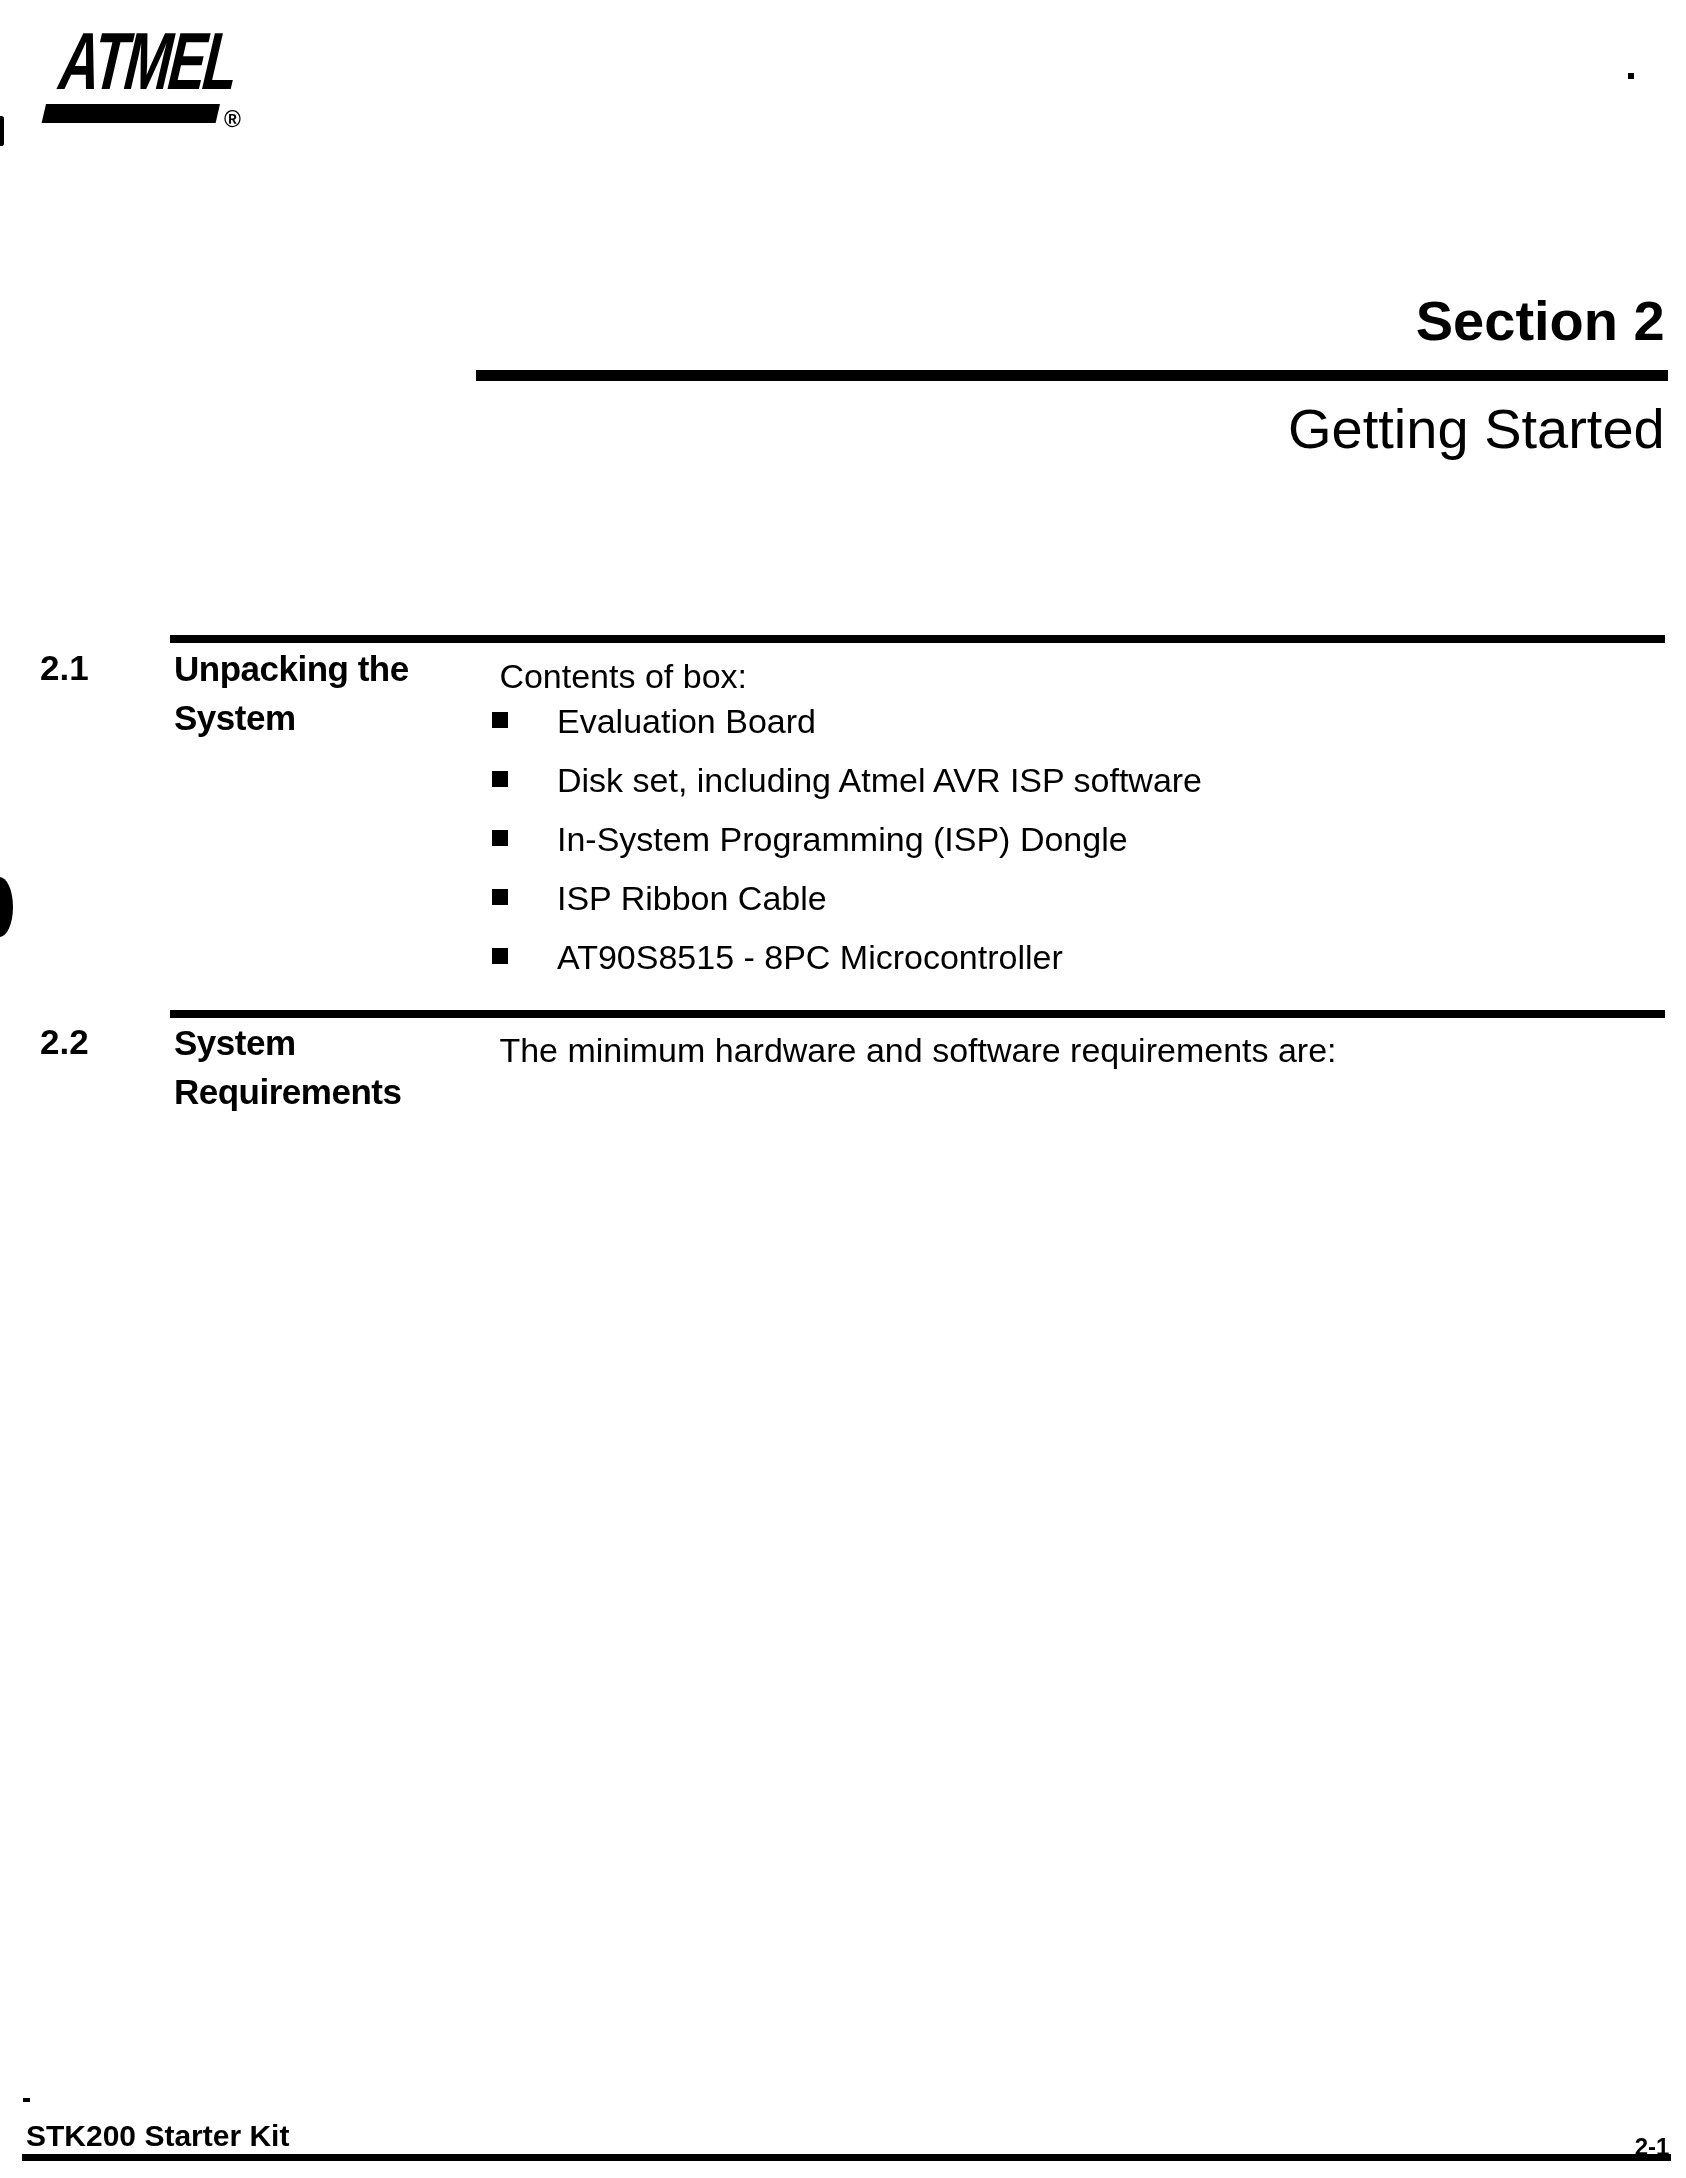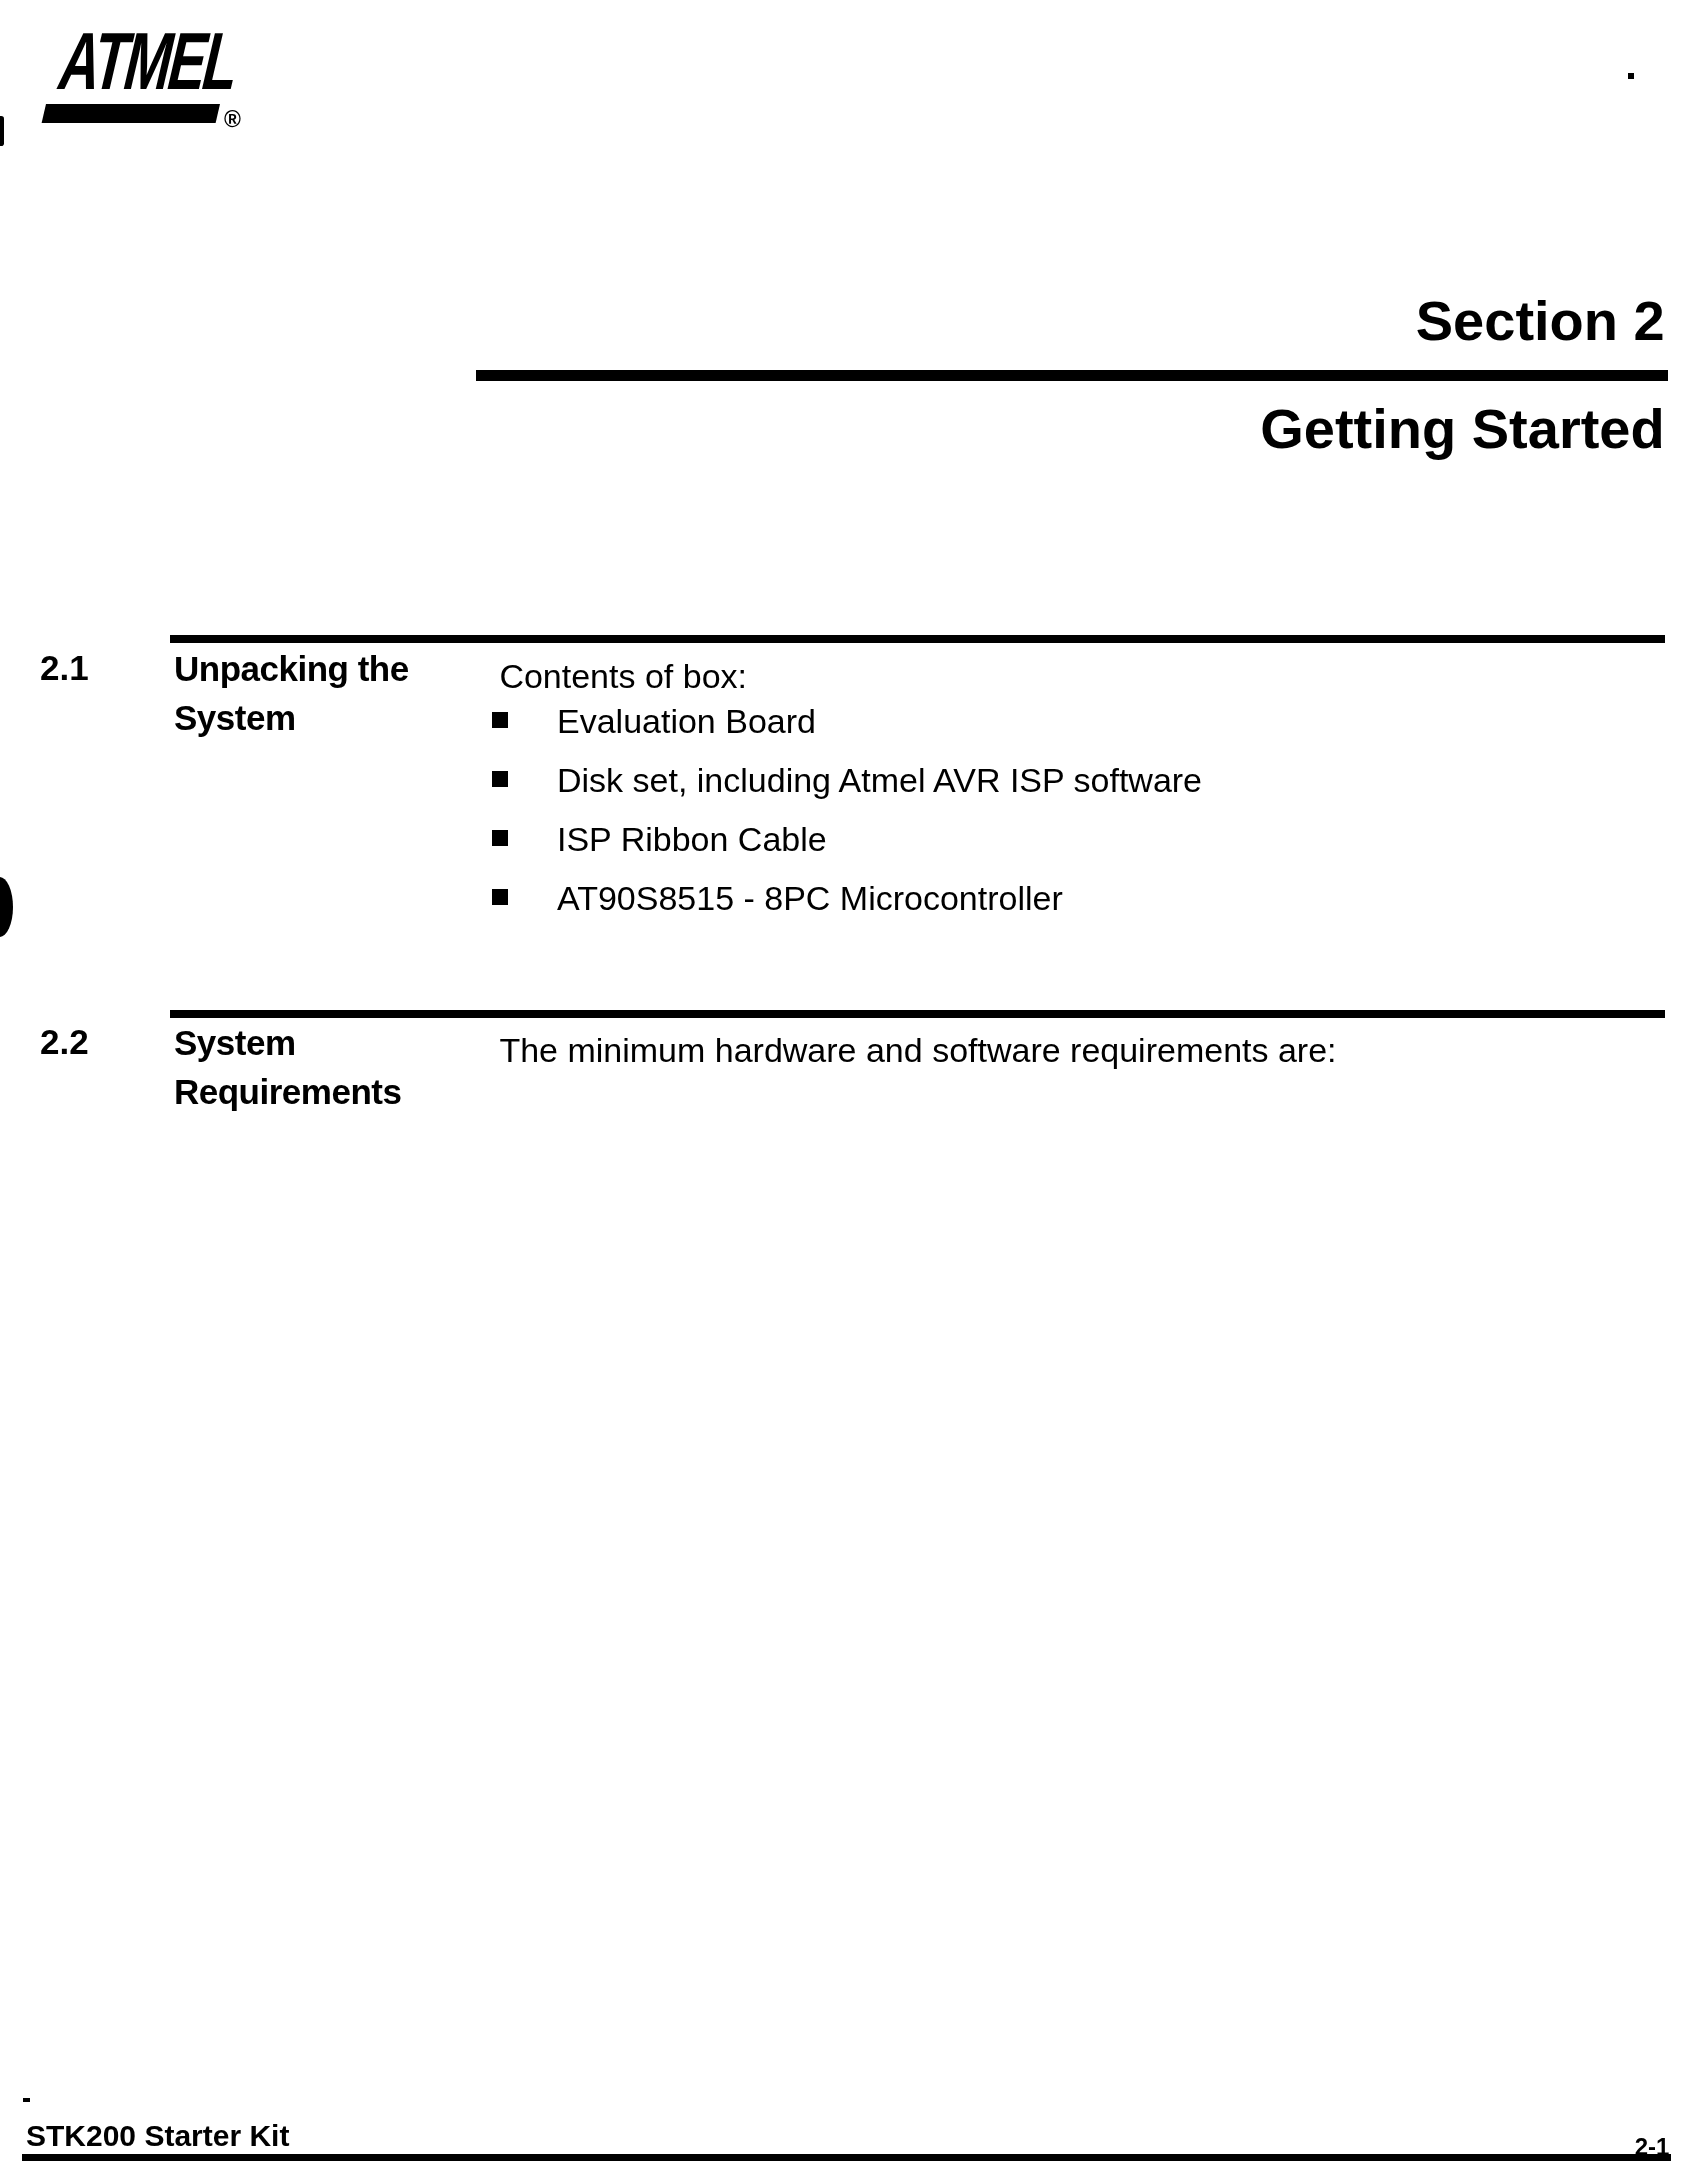--- a/index.html
+++ b/index.html
@@ -25,21 +25,21 @@
   .logo-reg { position:absolute; left:224px; top:106px; font-size:23px; font-weight:bold; }
 
   
   .section-label {
     position:absolute; right:21.3px; top:289px;
     font-size:56px; line-height:63px; font-weight:bold; white-space:nowrap;
   }
   .header-rule { position:absolute; left:476px; top:370px; width:1192px; height:11px; background:var(--ink); }
   .page-title {
     position:absolute; right:21.3px; top:397px;
-    font-size:56px; line-height:63px; font-weight:bold; white-space:nowrap;text-align:right;
+    font-size:56px; line-height:63px; font-weight:normal; white-space:nowrap;text-align:right;
   }
 
   
   .section-rule { position:absolute; left:170px; width:1495px; height:8.3px; background:var(--ink); }
   .rule-21 { top:635px; }
   .rule-22 { top:1010px; }
 
   .section-number { position:absolute; left:40px; font-size:35px; line-height:41px; font-weight:bold; }
   .num-21 { top:647px; }
   .num-22 { top:1021px; }
@@ -96,20 +96,24 @@
       <li>
         <span class="sq"></span>
         <span>Evaluation Board</span>
       </li>
       <li>
         <span class="sq"></span>
         <span>Disk set, including Atmel AVR ISP software</span>
       </li>
       <li>
         <span class="sq"></span>
+        <span>In-System Programming (ISP) Dongle</span>
+      </li>
+      <li>
+        <span class="sq"></span>
         <span>ISP Ribbon Cable</span>
       </li>
       <li>
         <span class="sq"></span>
         <span>AT90S8515 - 8PC Microcontroller</span>
       </li>
     </ul>
   </div>
 
   <div class="section-rule rule-22"></div>

